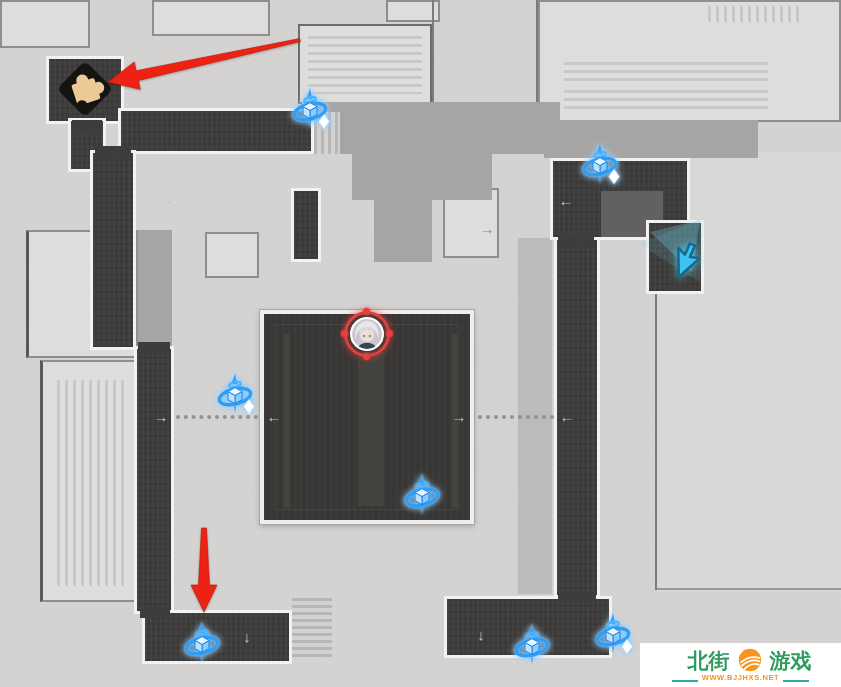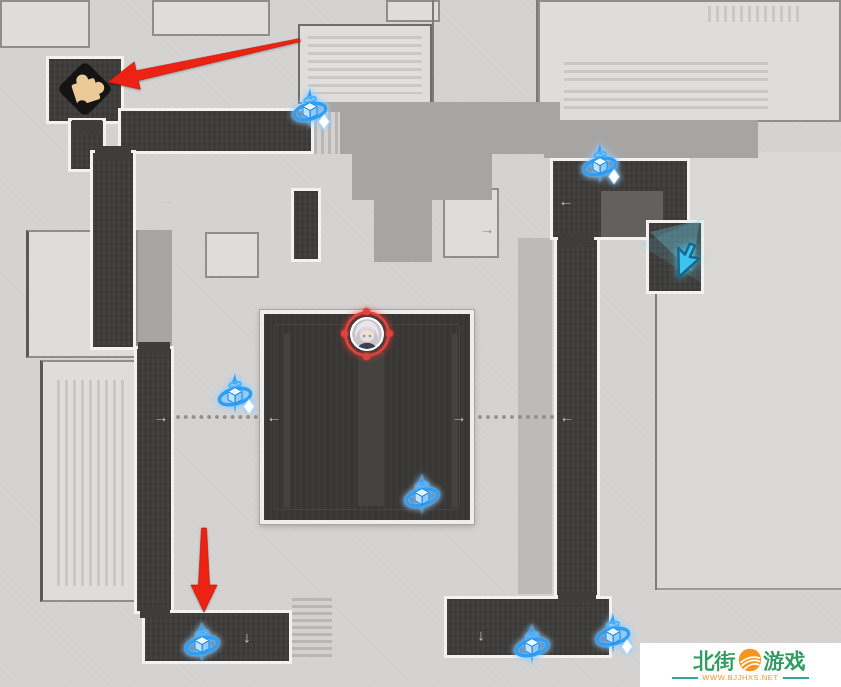--- a/index.html
+++ b/index.html
@@ -49,23 +49,23 @@
     border:3.5px solid #e2413d;box-shadow:0 0 7px rgba(235,60,55,.85),inset 0 0 4px rgba(235,60,55,.6);}
   .pdot{position:absolute;width:7px;height:7px;border-radius:50%;background:#e2413d;box-shadow:0 0 3px rgba(235,60,55,.9);}
   .pdot.n{left:16px;top:-6px;} .pdot.s{left:16px;bottom:-6px;} .pdot.w{left:-6px;top:16px;} .pdot.e{right:-6px;top:16px;}
   .player-avatar{position:absolute;left:2.5px;top:2.5px;width:34px;height:34px;border-radius:50%;background:#fff;overflow:hidden;border:2px solid #fff;}
   
   .cursor{position:absolute;width:0;height:0;}
   .cursor svg{position:absolute;left:-18px;top:-18px;filter:drop-shadow(0 0 4px rgba(90,210,240,.8));}
   
   .wm{position:absolute;left:640px;top:643px;width:201px;height:44px;background:#ffffff;
     display:flex;flex-direction:column;align-items:center;justify-content:center;gap:1px;}
-  .wm-row{display:flex;align-items:center;gap:2px;font-weight:bold;font-size:21px;line-height:1;color:#2f9b5e;
+  .wm-row{display:flex;align-items:center;gap:8px;font-weight:bold;font-size:21px;line-height:1;color:#2f9b5e;
     font-family:"Liberation Sans","DejaVu Sans",sans-serif;margin-left:18px;}
-  .wm-url-row{display:flex;align-items:center;gap:4px;font-size:7.5px;font-weight:normal;color:#f7941d;letter-spacing:.6px;}
+  .wm-url-row{display:flex;align-items:flex-end;gap:4px;font-size:7.5px;font-weight:bold;color:#f7941d;letter-spacing:.6px;}
   .wm-line{width:26px;height:0;border-top:2px solid #2fa8a0;}
 </style>
 </head>
 <body>
 
 <div id="stage">
 
   <div class="bld" style="left:0;top:0;width:90px;height:48px;"></div>
   <div class="bld" style="left:152px;top:0;width:118px;height:36px;"></div>
   <div class="bld" style="left:386px;top:0;width:54px;height:22px;"></div>

